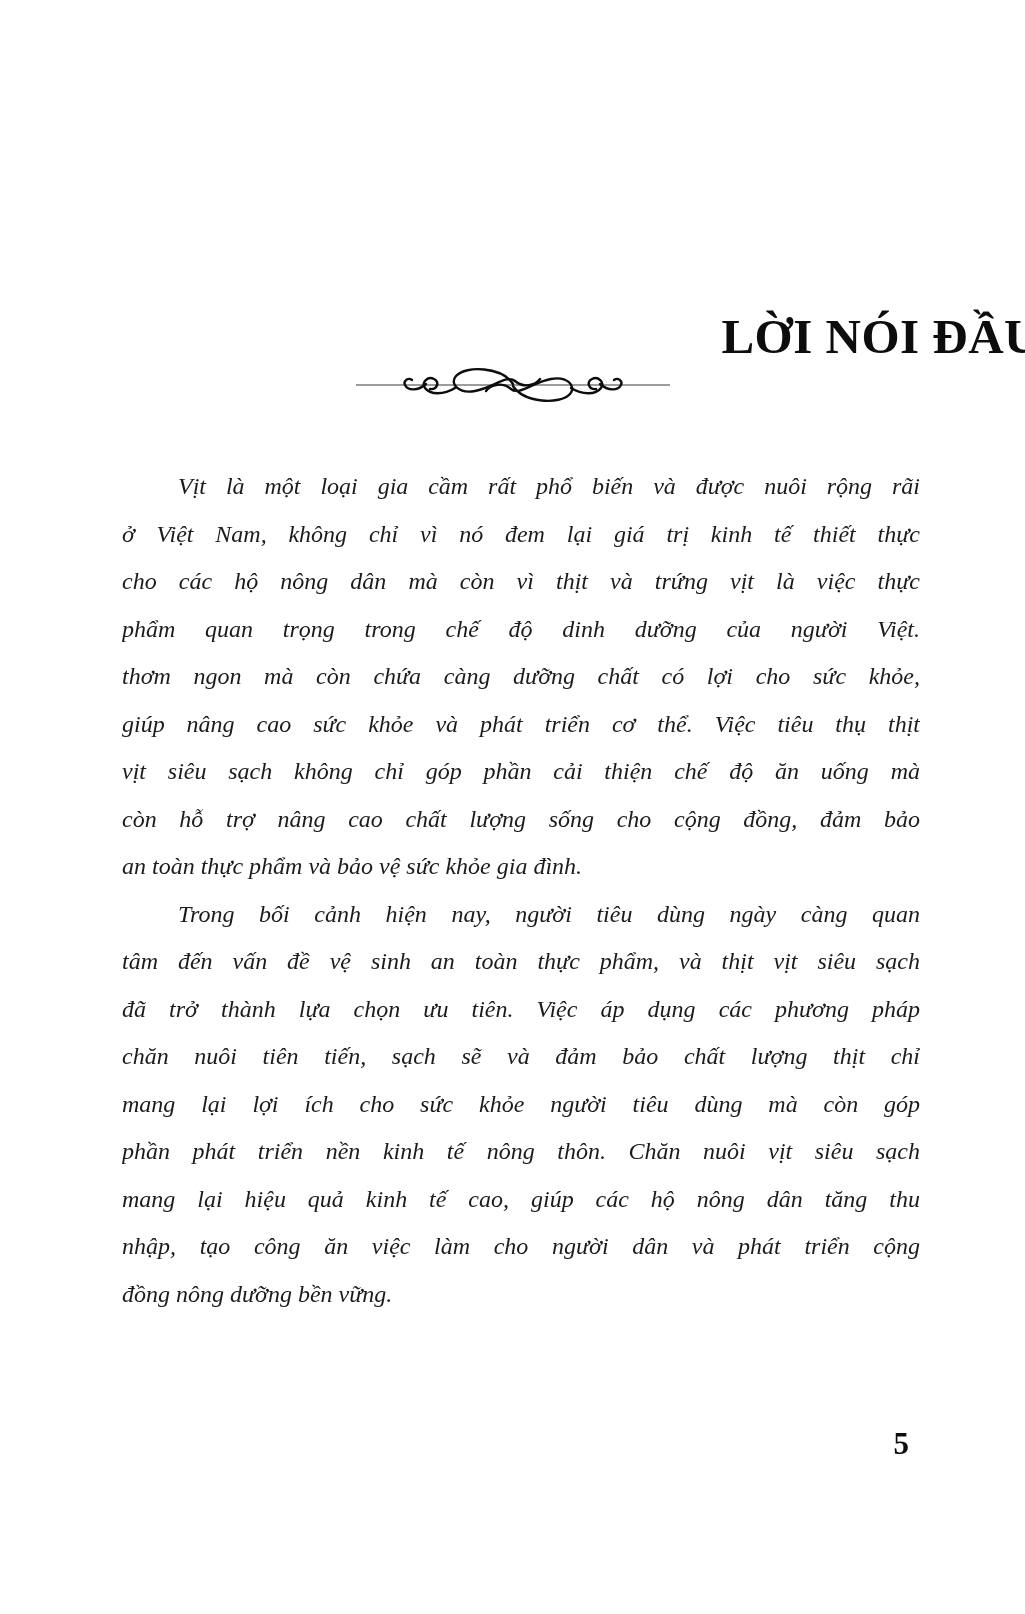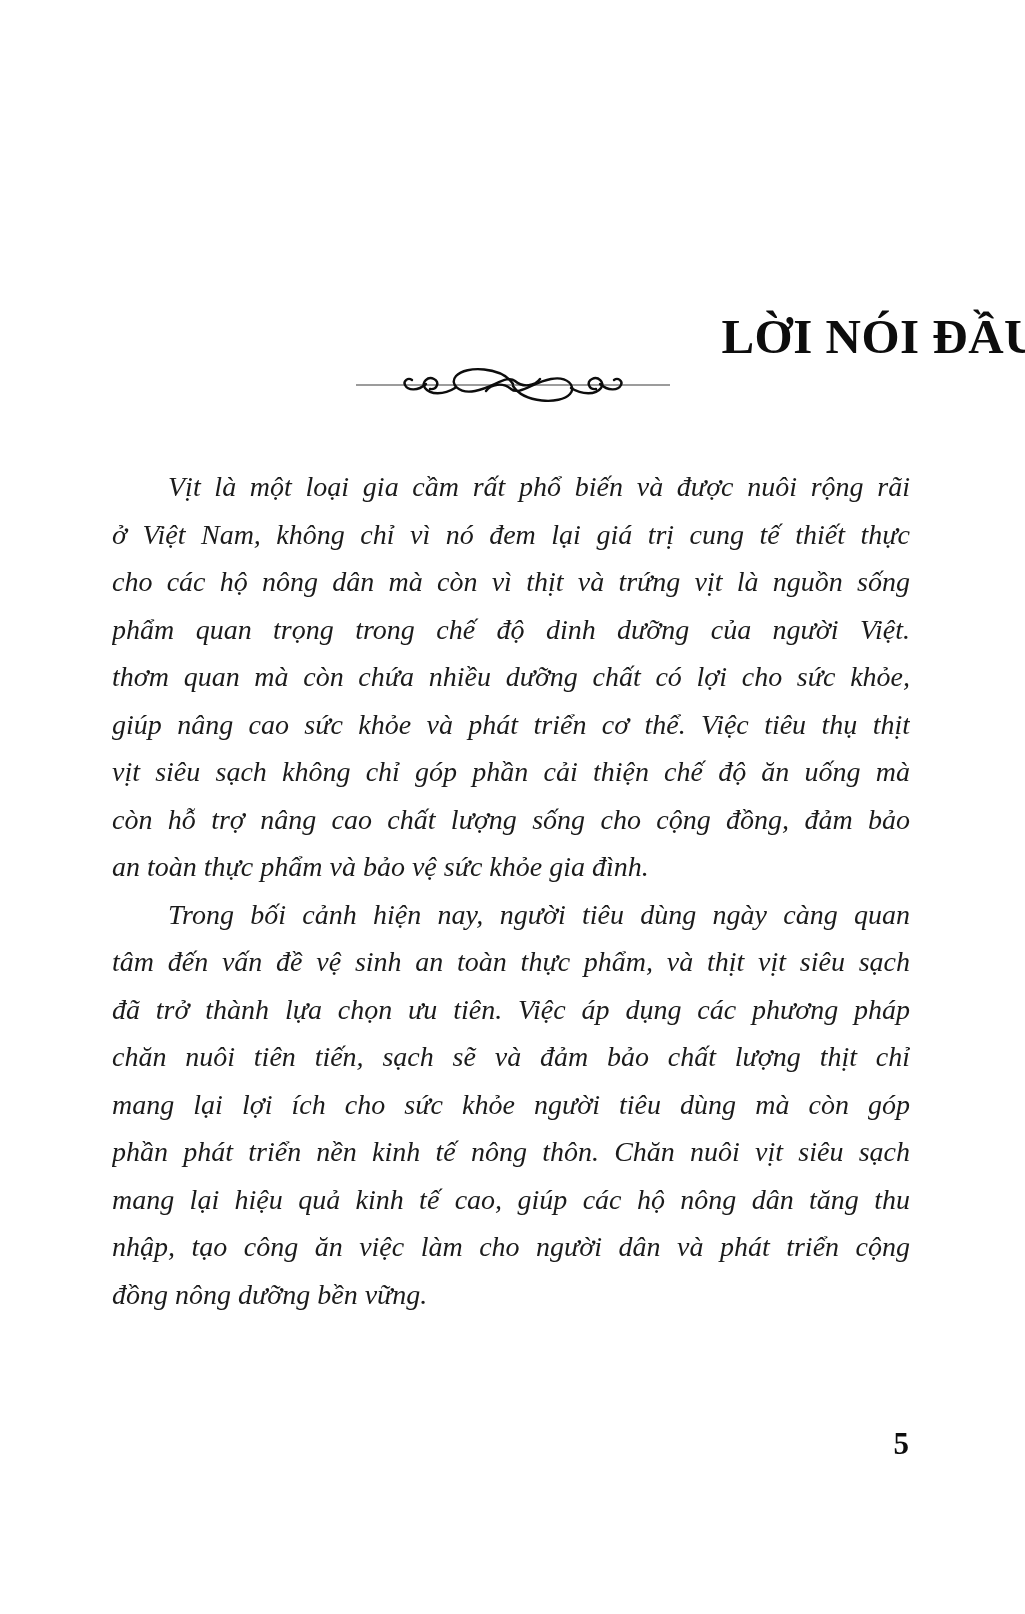--- a/index.html
+++ b/index.html
@@ -29,24 +29,24 @@
     position: absolute;
     top: 364px;
     left: 0;
     width: 100%;
     text-align: center;
   }
   .divider svg { display: inline-block; }
   .body-text {
     position: absolute;
     top: 463px;
-    left: 112px;
+    left: 122px;
     width: 798px;
     font-style: italic;
-    font-size: 28px;
+    font-size: 24px;
     color: #1b1b1b;
   }
   .paragraph { margin: 0; }
   .line {
     height: 47.5px;
     line-height: 47.5px;
     text-align: justify;
     text-align-last: justify;
     overflow: hidden;
   }
@@ -81,24 +81,24 @@
 
         <path d="M217,24 C228,31 242,31 247,24 C251,18 244,12 238,15 C232,18 235,26 242,25"></path>
         <path d="M246,20 C254,27 264,27 267,21 C269,17 264,13 260,16"></path>
       </g>
     </svg>
   </div>
 
   <div class="body-text">
     <div class="paragraph">
         <div class="line first">Vịt là một loại gia cầm rất phổ biến và được nuôi rộng rãi</div>
-        <div class="line">ở Việt Nam, không chỉ vì nó đem lại giá trị cung tế thiết thực</div>
-        <div class="line">cho các hộ nông dân mà còn vì thịt và trứng vịt là nguồn sống</div>
+        <div class="line">ở Việt Nam, không chỉ vì nó đem lại giá trị kinh tế thiết thực</div>
+        <div class="line">cho các hộ nông dân mà còn vì thịt và trứng vịt là việc thực</div>
         <div class="line">phẩm quan trọng trong chế độ dinh dưỡng của người Việt.</div>
-        <div class="line">thơm quan mà còn chứa nhiều dưỡng chất có lợi cho sức khỏe,</div>
+        <div class="line">thơm ngon mà còn chứa càng dưỡng chất có lợi cho sức khỏe,</div>
         <div class="line">giúp nâng cao sức khỏe và phát triển cơ thể. Việc tiêu thụ thịt</div>
         <div class="line">vịt siêu sạch không chỉ góp phần cải thiện chế độ ăn uống mà</div>
         <div class="line">còn hỗ trợ nâng cao chất lượng sống cho cộng đồng, đảm bảo</div>
         <div class="line last">an toàn thực phẩm và bảo vệ sức khỏe gia đình.</div>
       </div>
     <div class="paragraph">
         <div class="line first">Trong bối cảnh hiện nay, người tiêu dùng ngày càng quan</div>
         <div class="line">tâm đến vấn đề vệ sinh an toàn thực phẩm, và thịt vịt siêu sạch</div>
         <div class="line">đã trở thành lựa chọn ưu tiên. Việc áp dụng các phương pháp</div>
         <div class="line">chăn nuôi tiên tiến, sạch sẽ và đảm bảo chất lượng thịt chỉ</div>

